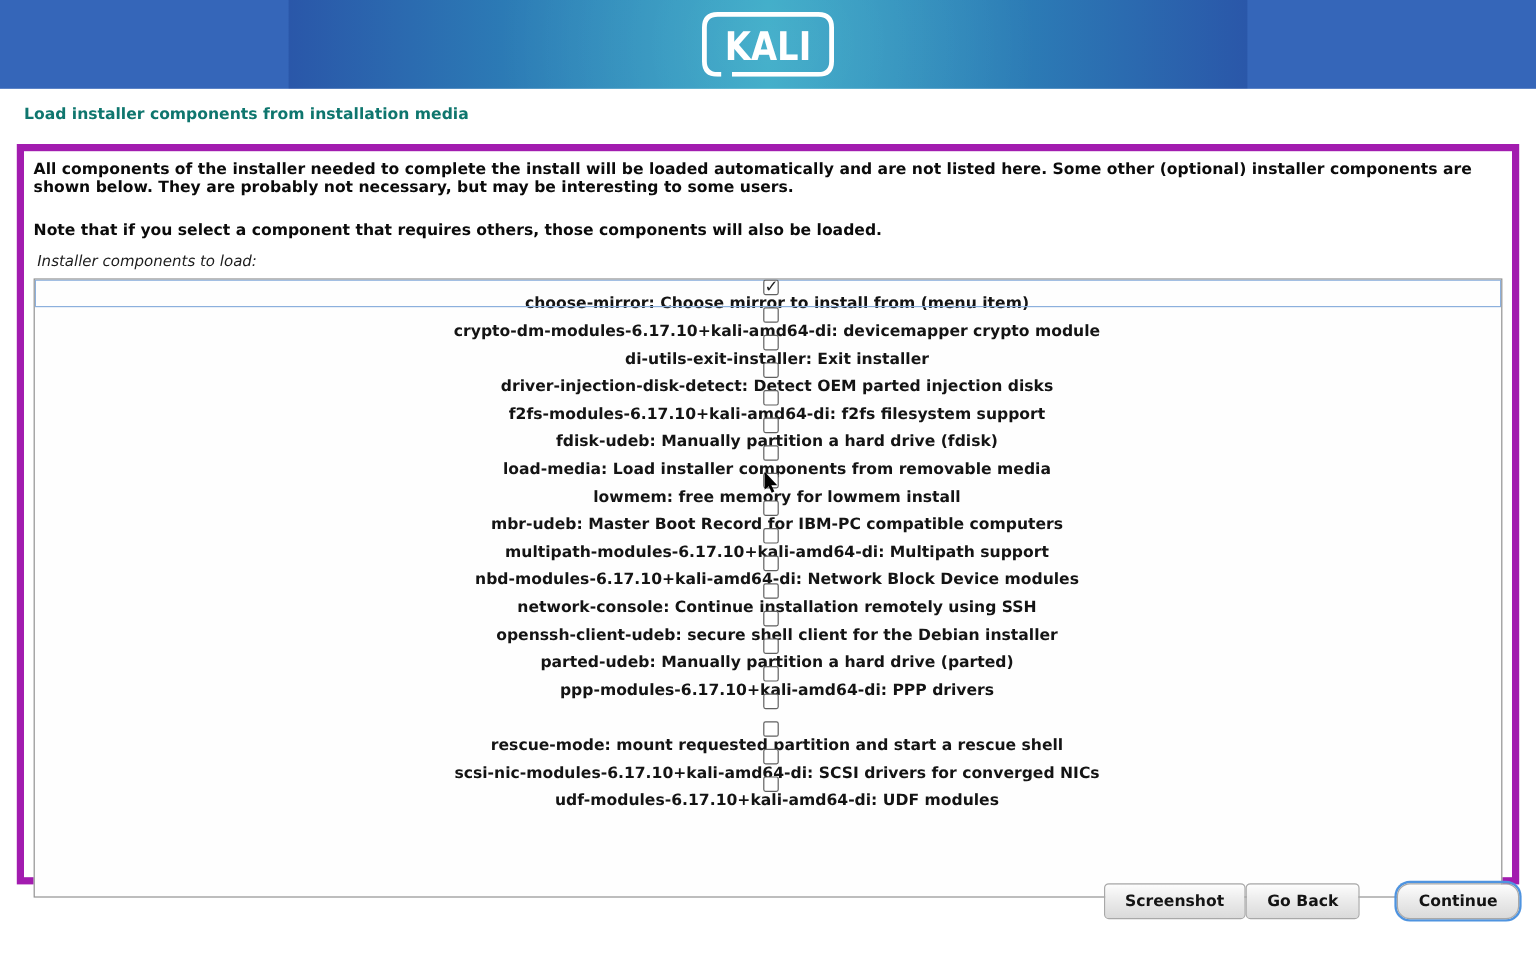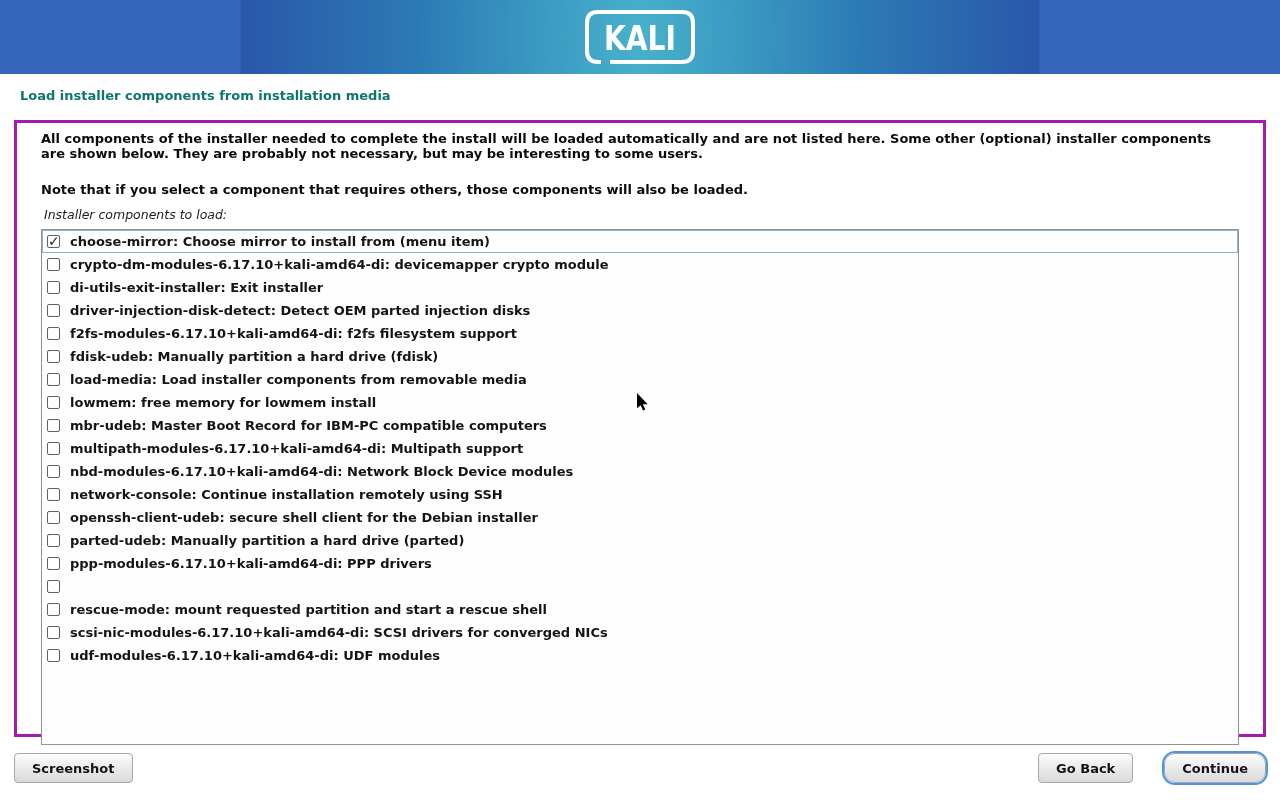--- a/index.html
+++ b/index.html
@@ -31,23 +31,23 @@
   
   .page-title {
     font-size:13px; font-weight:bold; color:#0f766e;
     margin:14px 0 0 20px;
   }
 
   
   .content-box {
     position:absolute; left:14px; top:120px;
     width:1252px; height:617px;
-    border:3px solid #a21caf;
+    border:6px solid #a21caf;
     background:#ffffff;
-    padding:6px 24px;
+    padding:6px 8px;
   }
   .intro-text {
     margin:2px 0 0 0;
     font-size:13px; font-weight:bold;
     line-height:15px; color:#0b0b0b;
   }
   .note-text {
     margin:21px 0 0 0;
     font-size:13px; font-weight:bold;
     line-height:15px; color:#0b0b0b;
@@ -58,21 +58,21 @@
   }
   .components-list {
     margin-top:7px;
     border:1px solid #929292;
     background:#fefefe;
     height:516px;
     overflow:hidden;
   }
   .row {
     display:flex; align-items:center;
-    height:23px; padding-left:5px;
+    height:23px; padding-left:5px;flex-direction:column;
   }
   .row.focused {
     outline:1px solid #8cb0dd;
     outline-offset:-1px;
   }
   .checkbox {
     width:13px; height:13px; flex:0 0 13px;
     border:1px solid #606060; border-radius:2px;
     background:#ffffff; position:relative;
   }
@@ -82,23 +82,23 @@
     font-size:14px; font-weight:bold; color:#1f1f1f;
   }
   .row-label {
     margin-left:10px;
     font-size:13px; font-weight:bold; color:#141414;
     white-space:nowrap;
   }
 
   
   .footer {
-    position:absolute; left:14px; top:753px;
+    position:absolute; left:14px; top:736px;
     width:1252px;
-    display:flex; justify-content:space-between; align-items:flex-start;
+    display:flex; justify-content:flex-end; align-items:flex-start;
   }
   .btn {
     font-family:"DejaVu Sans", sans-serif;
     font-size:13px; font-weight:bold; color:#141414;
     background:linear-gradient(to bottom, #fdfdfd, #ececec 45%, #dadada);
     border:1px solid #a8a8a8; border-radius:4px;
     padding:6px 17px; height:30px;
     cursor:default;
   }
   .btn-group { display:flex; gap:31px; }

